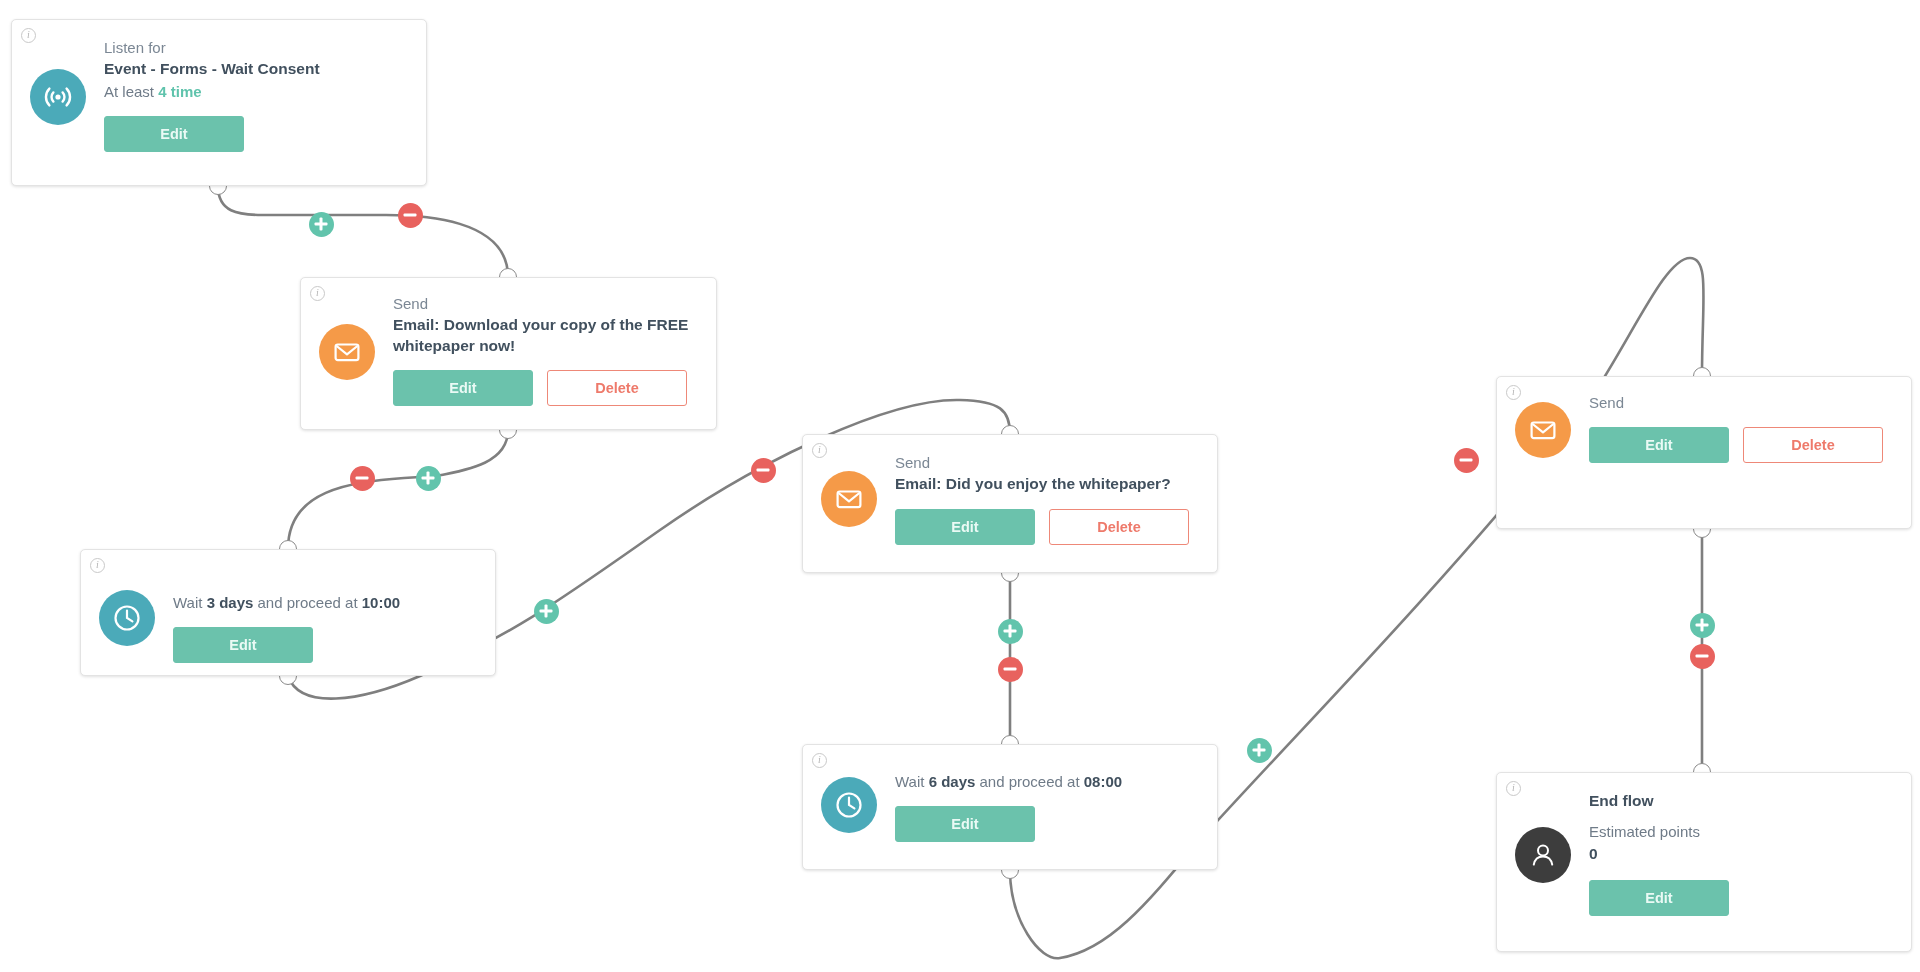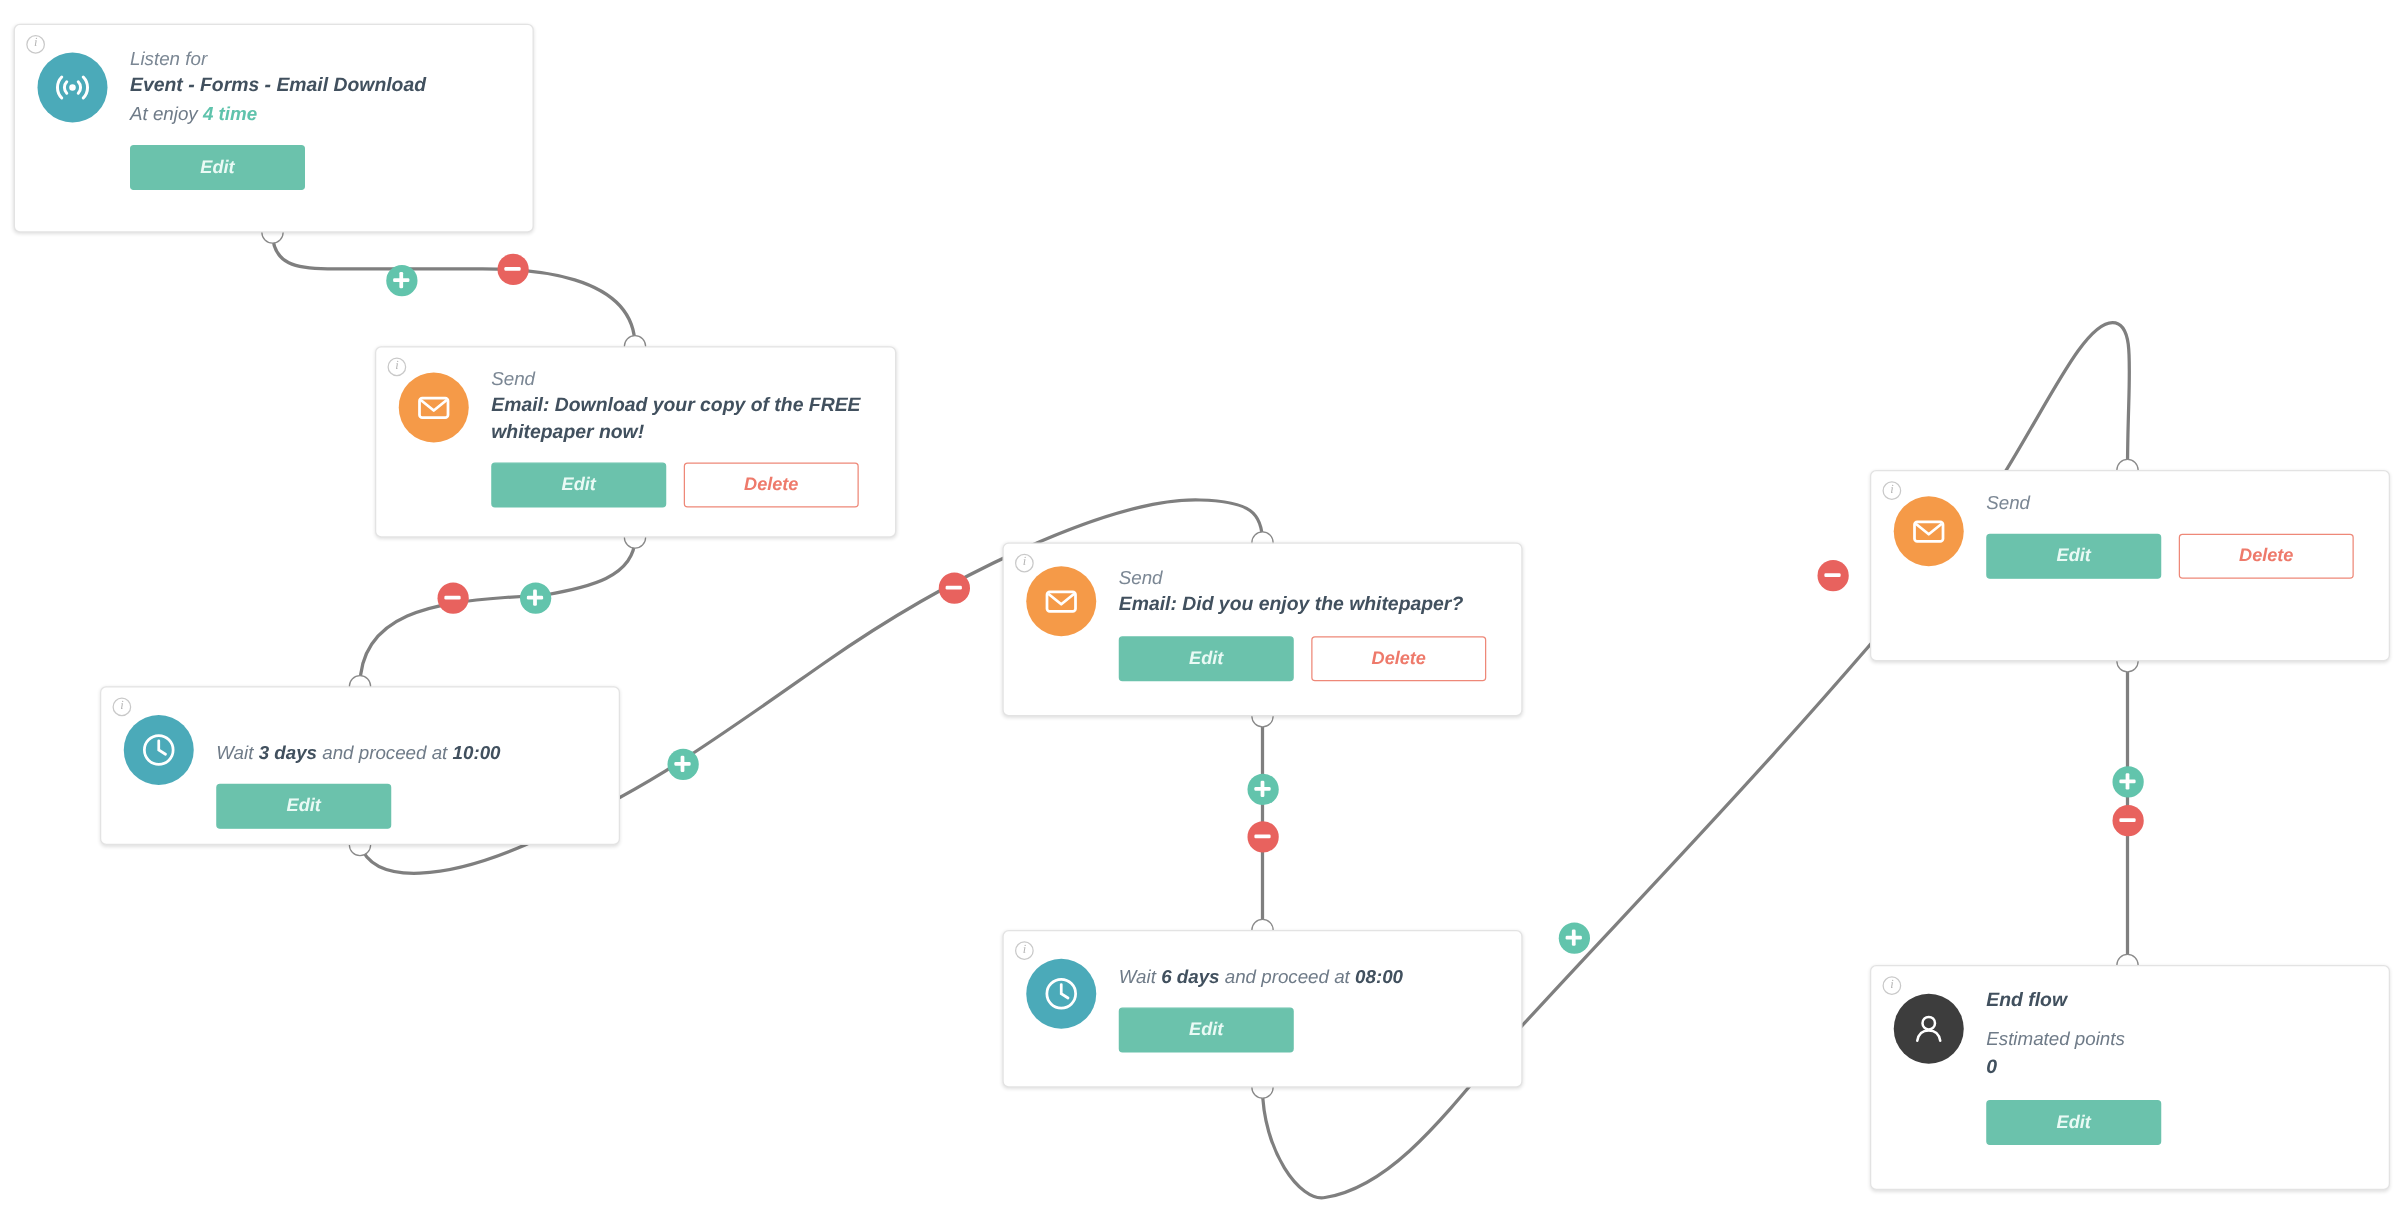--- a/index.html
+++ b/index.html
@@ -30,23 +30,22 @@
   .node {
     position: absolute;
     background: #ffffff;
     border: 1px solid #e3e3e3;
     border-radius: 5px;
     box-shadow: 0 1px 3px rgba(0,0,0,0.12);
     box-sizing: border-box;
   }
   .node-inner {
     display: flex;
-    align-items: flex-start;
+    align-items: center;
     padding: 18px 20px 18px 18px;
-    font-style: italic;
   }
   .info-badge {
     position: absolute;
     left: 9px;
     top: 8px;
     width: 13px;
     height: 13px;
     border-radius: 50%;
     border: 1px solid #c9c9c9;
     color: #b5b5b5;
@@ -224,22 +223,22 @@
         <svg width="34" height="34" viewBox="0 0 34 34" fill="none" stroke="#ffffff" stroke-width="2.4" stroke-linecap="round">
           <circle cx="17" cy="17" r="2.6" fill="#ffffff" stroke="none"></circle>
           <path d="M12.4,12.4 a6.6,6.6 0 0 0 0,9.2"></path>
           <path d="M21.6,12.4 a6.6,6.6 0 0 1 0,9.2"></path>
           <path d="M8.4,8.6 a12,12 0 0 0 0,16.8"></path>
           <path d="M25.6,8.6 a12,12 0 0 1 0,16.8"></path>
         </svg>
       </div>
       <div class="body-col">
         <div class="kicker">Listen for</div>
-        <div class="headline">Event - Forms - Email Download</div>
-        <div class="subline"><span>At enjoy </span><span class="accent">4 time</span></div>
+        <div class="headline">Event - Forms - Wait Consent</div>
+        <div class="subline"><span>At least </span><span class="accent">4 time</span></div>
         <div class="btn-row">
           <div class="btn btn-edit" style="min-width:140px;">Edit</div>
         </div>
       </div>
     </div>
   </div>
 
   <div class="node" style="left:300px; top:277px; width:417px; height:153px;">
     <div class="info-badge">i</div>
     <div class="node-inner" style="padding-top:16px;">

